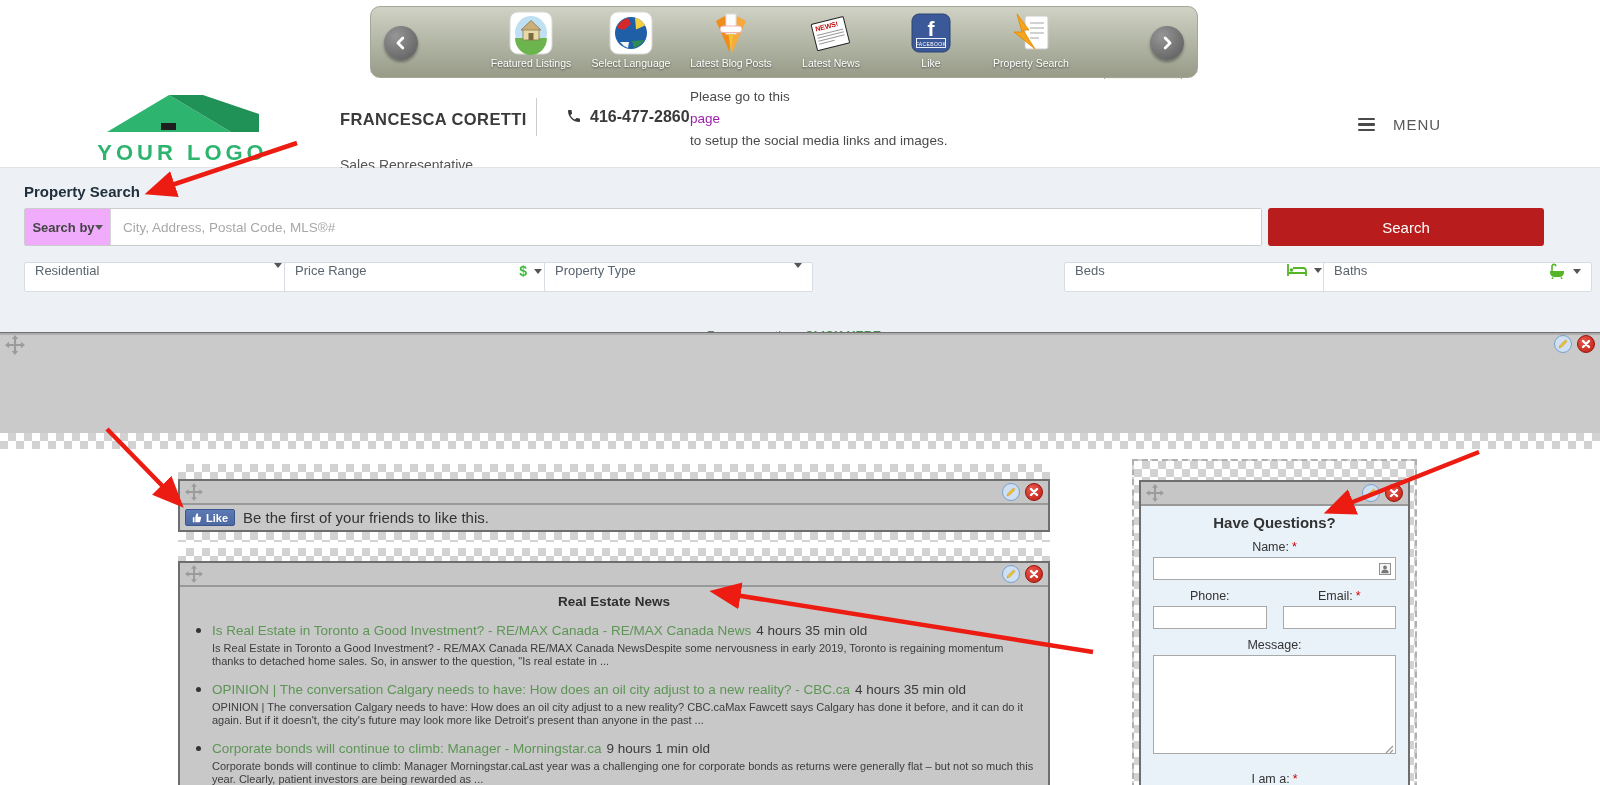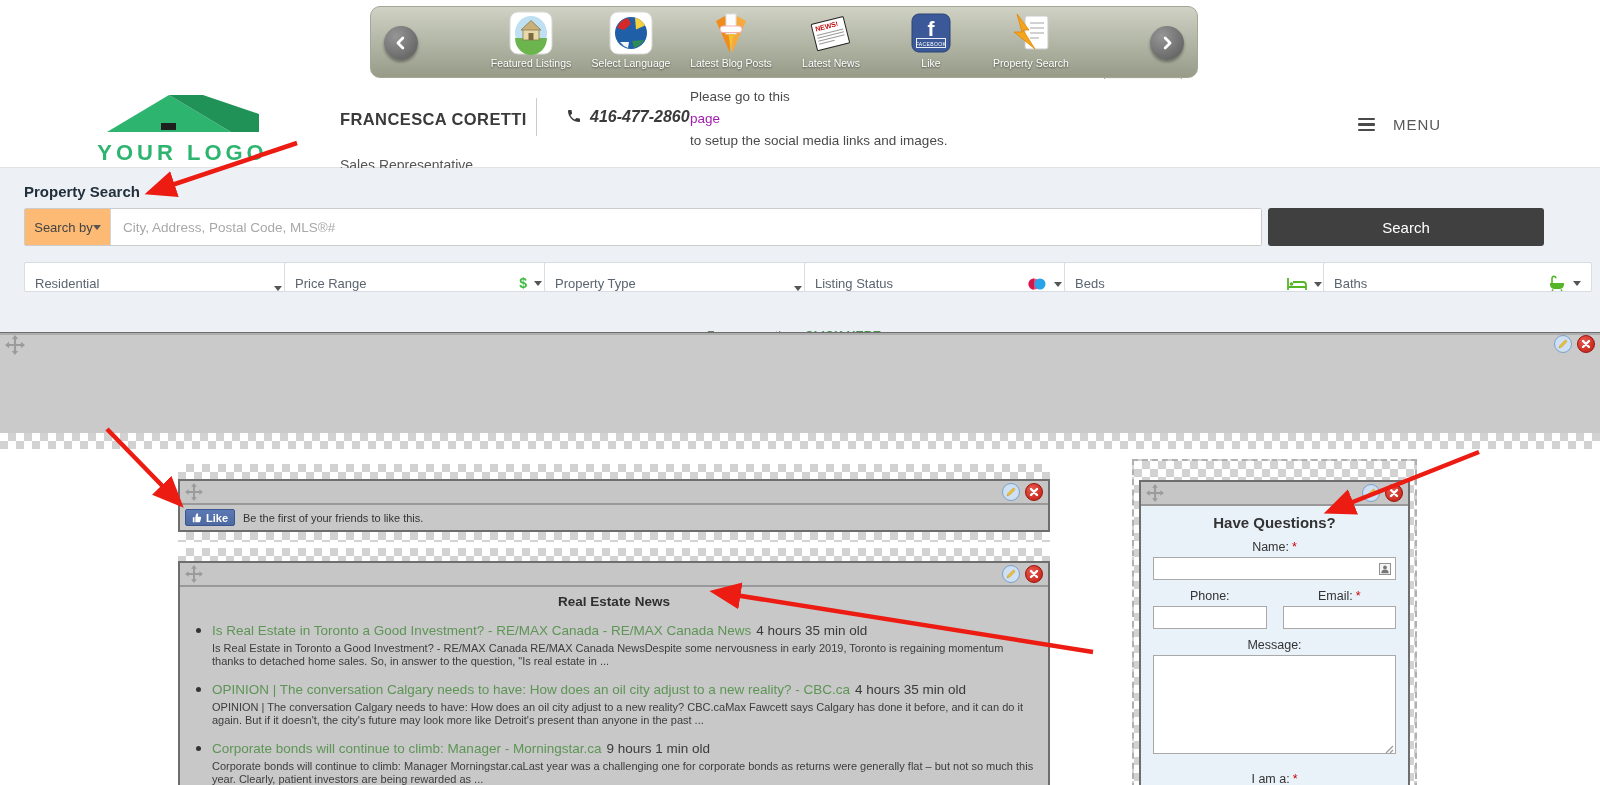--- a/index.html
+++ b/index.html
@@ -26,41 +26,41 @@
 
   
   .site-header { position:absolute; left:0; top:79px; width:1600px; height:89px; background:#fff; border-bottom:1px solid #e2e2e2; }
   .logo { position:absolute; left:75px; top:90px; width:215px; text-align:center; }
   .logo-title { font-size:22px; font-weight:bold; color:#2db46e; letter-spacing:4px; margin-top:2px; white-space:nowrap; }
   .logo-sub { font-size:9px; color:#3a3a3a; letter-spacing:2.2px; margin-top:4px; white-space:nowrap; }
   .agent-name { position:absolute; left:340px; top:110px; font-size:16.5px; font-weight:bold; color:#3a3a3a; letter-spacing:.4px; }
   .agent-role { position:absolute; left:340px; top:133px; font-size:14px; color:#555;margin-top:24px; }
   .v-div { position:absolute; left:536px; top:98px; width:1px; height:38px; background:#ccc; }
   .phone { position:absolute; left:566px; top:108px; display:flex; align-items:flex-start; gap:8px;
-    font-size:16px; font-weight:600; color:#3a3a3a; cursor:pointer;font-style:italic; }
+    font-size:16px; font-weight:600; color:#3a3a3a; cursor:pointer; }
   .notice { position:absolute; left:690px; top:86px; font-size:13.5px; color:#4a4a4a; line-height:22px; }
   .notice-link { color:#a21caf; cursor:pointer; }
   .menu { position:absolute; left:1358px; top:116px; display:flex; align-items:center; gap:18px; cursor:pointer; }
   .hamb { display:flex; flex-direction:column; gap:3px; }
   .hamb i { display:block; width:17px; height:2.5px; background:#4a4a4a; border-radius:1px; }
   .menu-label { font-size:15px; color:#585858; letter-spacing:1px; }
 
   
   .ps { position:absolute; left:0; top:168px; width:1600px; height:164px; background:#edf1f6; }
   .ps-title { position:absolute; left:24px; top:15px; font-size:15px; font-weight:bold; color:#22303c; }
   .ps-bar { position:absolute; left:24px; top:40px; width:1238px; height:38px; background:#fff;
     border:1px solid #ccc; border-radius:2px; display:flex; align-items:stretch; }
-  .searchby { width:86px; background:#fdba74; border-right:1px solid #d5d5d5; display:flex;
-    align-items:center; justify-content:center; font-size:13px; color:#444; cursor:pointer; }
+  .searchby { width:86px; background:#f0abfc; border-right:1px solid #d5d5d5; display:flex;
+    align-items:center; justify-content:center; font-size:13px; color:#444; cursor:pointer;font-weight:bold; }
   .ps-input { flex:1; border:none; outline:none; padding:0 12px; font-size:13.5px; color:#333; font-family:"Liberation Sans",sans-serif; }
   .ps-input::placeholder { color:#a8a8a8; }
-  .ps-btn { position:absolute; left:1268px; top:40px; width:276px; height:38px; background:#404040; border:none;
+  .ps-btn { position:absolute; left:1268px; top:40px; width:276px; height:38px; background:#b91c1c; border:none;
     border-radius:3px; color:#fff; font-size:15px; cursor:pointer; font-family:"Liberation Sans",sans-serif; }
   .fbox { position:absolute; top:94px; width:269px; height:30px; background:#fff; border:1px solid #d8dde3;
-    border-radius:2px; display:flex; align-items:flex-end; padding:0 10px; cursor:pointer; }
+    border-radius:2px; display:flex; align-items:flex-start; padding:0 10px; cursor:pointer; }
   .flabel { font-size:13px; color:#5a6570; flex:1; }
   .ficons { display:flex; align-items:center; gap:7px; }
   .caret { width:0; height:0; border-left:4px solid transparent; border-right:4px solid transparent; border-top:5px solid #555; }
   .dollar { color:#3dba3d; font-weight:bold; font-size:14px; }
   .ps-more { position:absolute; left:0; top:133px; width:1600px; text-align:center; font-size:12.5px; color:#69806b;margin-top:28px; }
   .ps-more b { color:#4a8f4f; font-weight:bold; cursor:pointer; }
   .caret-green { display:inline-block; vertical-align:middle; margin-left:4px; width:0; height:0;
     border-left:4px solid transparent; border-right:4px solid transparent; border-top:5px solid #4a8f4f; }
 
   
@@ -78,21 +78,21 @@
   .pbtn { width:18px; height:18px; border-radius:50%; background:#cfe0f2; border:1px solid #7aa0cc;
     display:flex; align-items:center; justify-content:center; cursor:pointer; }
   .xbtn { width:18px; height:18px; border-radius:50%; background:radial-gradient(circle at 35% 30%, #e8574d, #c01d12);
     border:1px solid #991007; display:flex; align-items:center; justify-content:center; cursor:pointer; }
 
   
   .like-row { height:25px; display:flex; align-items:center; gap:8px; padding-left:5px; }
   .fb-like { display:flex; align-items:center; gap:4px; height:17px; padding:0 6px;
     background:linear-gradient(#5b79b3,#4e69a2); border:1px solid #3b5590; border-radius:2px;
     color:#fff; font-size:11px; font-weight:bold; cursor:pointer; }
-  .like-msg { font-size:11px; color:#333;text-align:center; }
+  .like-msg { font-size:15px; color:#333;text-align:center; }
 
   
   .news-content { padding:7px 10px 0 10px; }
   .news-title { text-align:center; font-size:13.5px; font-weight:bold; color:#2f2f2f; }
   .news-list { list-style:disc outside; margin:12px 0 0 22px; color:#333; }
   .news-item { margin-bottom:12px; }
   .news-headline { font-size:13.5px; color:#5d9555; cursor:pointer; }
   .news-age { font-size:13.5px; color:#3a3a3a; margin-left:5px; }
   .news-summary { font-size:11px; color:#3c3c3c; line-height:13px; margin-top:3px; }
 
@@ -270,31 +270,20 @@
         <span class="dollar">$</span>
         <i class="caret"></i>
       </span>
     </div>
     <div class="fbox" style="left:544px">
       <span class="flabel">Property Type</span>
       <span class="ficons">
           <i class="caret"></i>
         </span>
     </div>
-    <div class="fbox" style="left:804px">
-      <span class="flabel">Listing Status</span>
-      <span class="ficons">
-        <svg width="20" height="14" viewBox="0 0 20 14">
-          <circle cx="7" cy="7" r="5.5" fill="#e94b7e"></circle>
-            <path d="M7 1.5 a5.5 5.5 0 0 0 0 11 z" fill="#d5164a"></path>
-          <circle cx="13" cy="7" r="5.5" fill="#29a3e8"></circle>
-        </svg>
-        <i class="caret"></i>
-      </span>
-    </div>
     <div class="fbox" style="left:1064px">
       <span class="flabel">Beds</span>
       <span class="ficons">
         <svg width="20" height="14" viewBox="0 0 20 14">
           <path d="M1 1 V13 M1 10 H19 V13 M19 10 V8 a3 3 0 0 0 -3 -3 H6" stroke="#55b527" stroke-width="1.8" fill="none"></path>
           <circle cx="4.5" cy="7" r="1.8" fill="#55b527"></circle>
         </svg>
         <i class="caret"></i>
       </span>
     </div>

